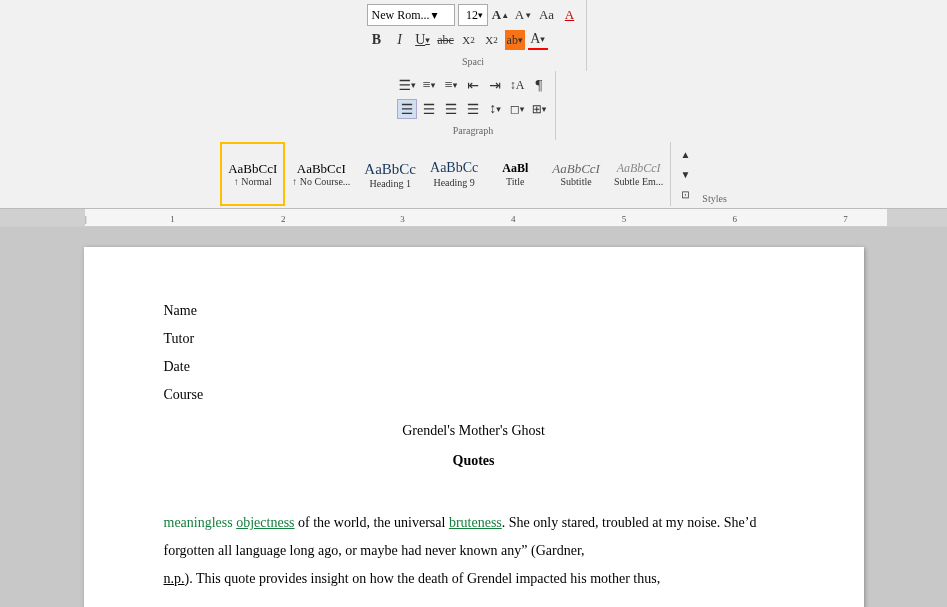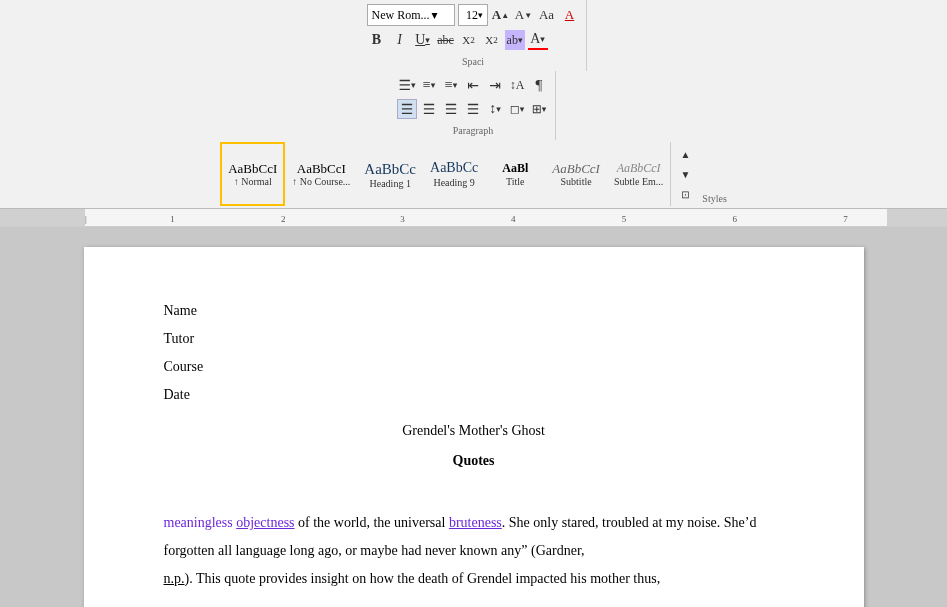--- a/index.html
+++ b/index.html
@@ -117,21 +117,21 @@
       line-height: 2;
     }
 
     .doc-paragraph {
       font-size: 14px;
       line-height: 2;
       text-indent: 40px;
       color: #000;
     }
 
-    .text-red { color: #6d28d9; }
+    .text-red { color: #15803d; }
     .underline { text-decoration: underline; text-align: center; }
 
     .icon-btn {
       display: inline-flex;
       align-items: center;
       justify-content: center;
       width: 20px;
       height: 20px;
       cursor: pointer;
       font-size: 12px;
@@ -250,21 +250,21 @@
       <div class="icon-btn" style="font-size:13px;">Aa</div>
       <div class="icon-btn" style="font-size:13px; text-decoration: underline; color: #c00;">A</div>
     </div>
     <div class="font-row2">
       <div class="icon-btn" style="font-weight:bold; font-size:14px;">B</div>
       <div class="icon-btn" style="font-style:italic; font-size:14px;">I</div>
       <div class="icon-btn" style="text-decoration:underline; font-size:14px;">U<span style="font-size:9px;">▾</span></div>
       <div class="icon-btn" style="text-decoration:line-through; font-size:12px;">abc</div>
       <div class="icon-btn" style="font-size:11px;">X<sub>2</sub></div>
       <div class="icon-btn" style="font-size:11px;">X<sup>2</sup></div>
-      <div class="icon-btn" style="font-size:12px; background:#c4b5fd; padding:0 2px;">ab<span style="font-size:9px;">▾</span></div>
+      <div class="icon-btn" style="font-size:12px; background:#f97316; padding:0 2px;">ab<span style="font-size:9px;">▾</span></div>
       <div class="icon-btn" style="font-size:14px; border-bottom: 2px solid red;">A<span style="font-size:9px;">▾</span></div>
     </div>
     <div class="group-label">Spaci</div>
   </div>
 
   <div class="para-group">
     <div class="para-row1">
       <div class="icon-btn" style="font-size:14px;">☰<span style="font-size:9px;">▾</span></div>
       <div class="icon-btn" style="font-size:14px;">≡<span style="font-size:9px;">▾</span></div>
       <div class="icon-btn" style="font-size:14px;">≡<span style="font-size:9px;">▾</span></div>
@@ -339,22 +339,22 @@
     <span style="position:absolute;left:89%;bottom:2px;font-size:9px;color:#555;">7</span>
   </div>
 </div>
 
 <div class="page-container">
   <div class="page">
 
 
     <span class="doc-field">Name</span>
     <span class="doc-field">Tutor</span>
+    <span class="doc-field">Date</span>
     <span class="doc-field">Course</span>
-    <span class="doc-field">Date</span>
 
     <div class="doc-title">
       <span>Grendel's Mother's Ghost</span>
     </div>
 
     <div class="doc-subtitle">
       <span>Quotes</span>
     </div>
 
     <p class="doc-paragraph">

